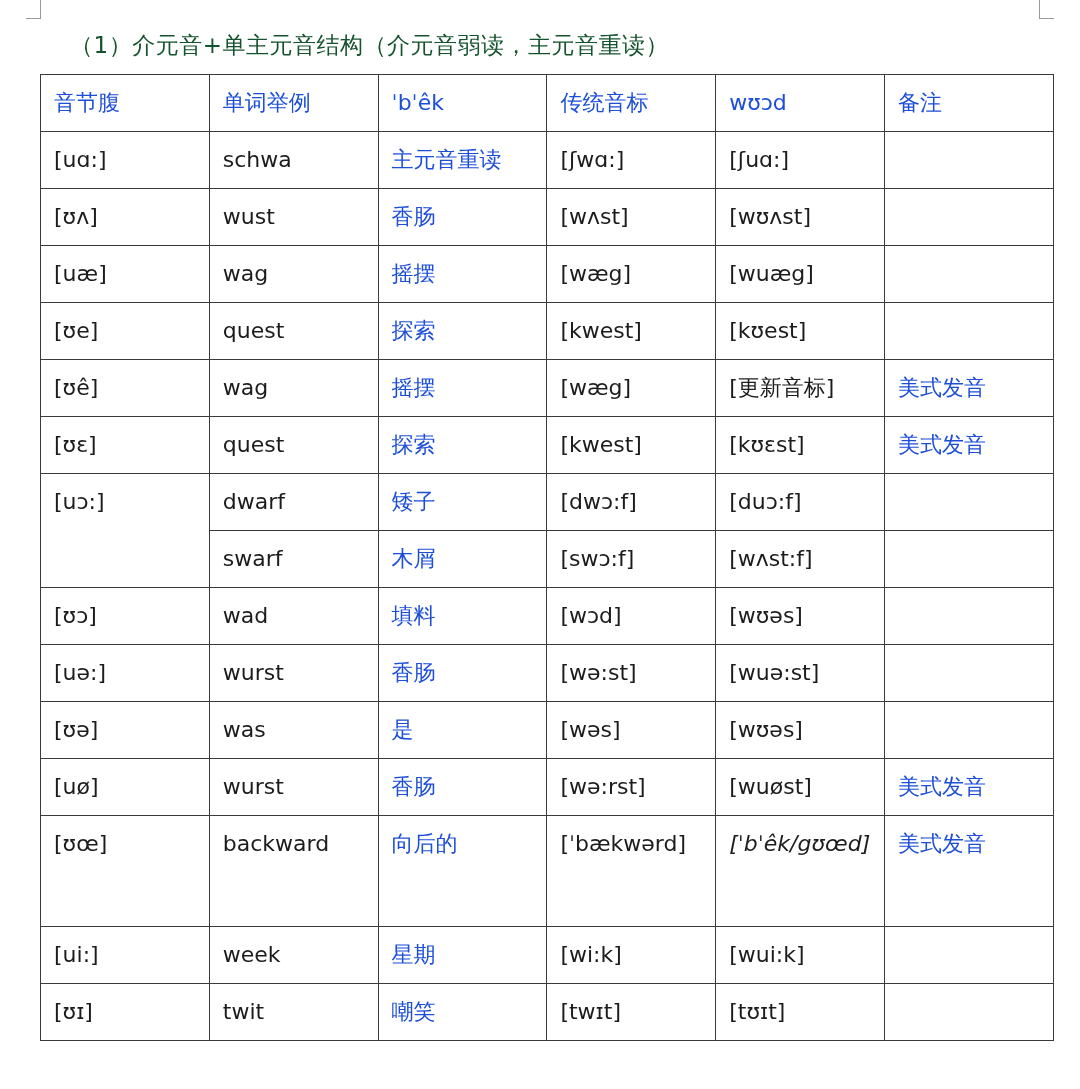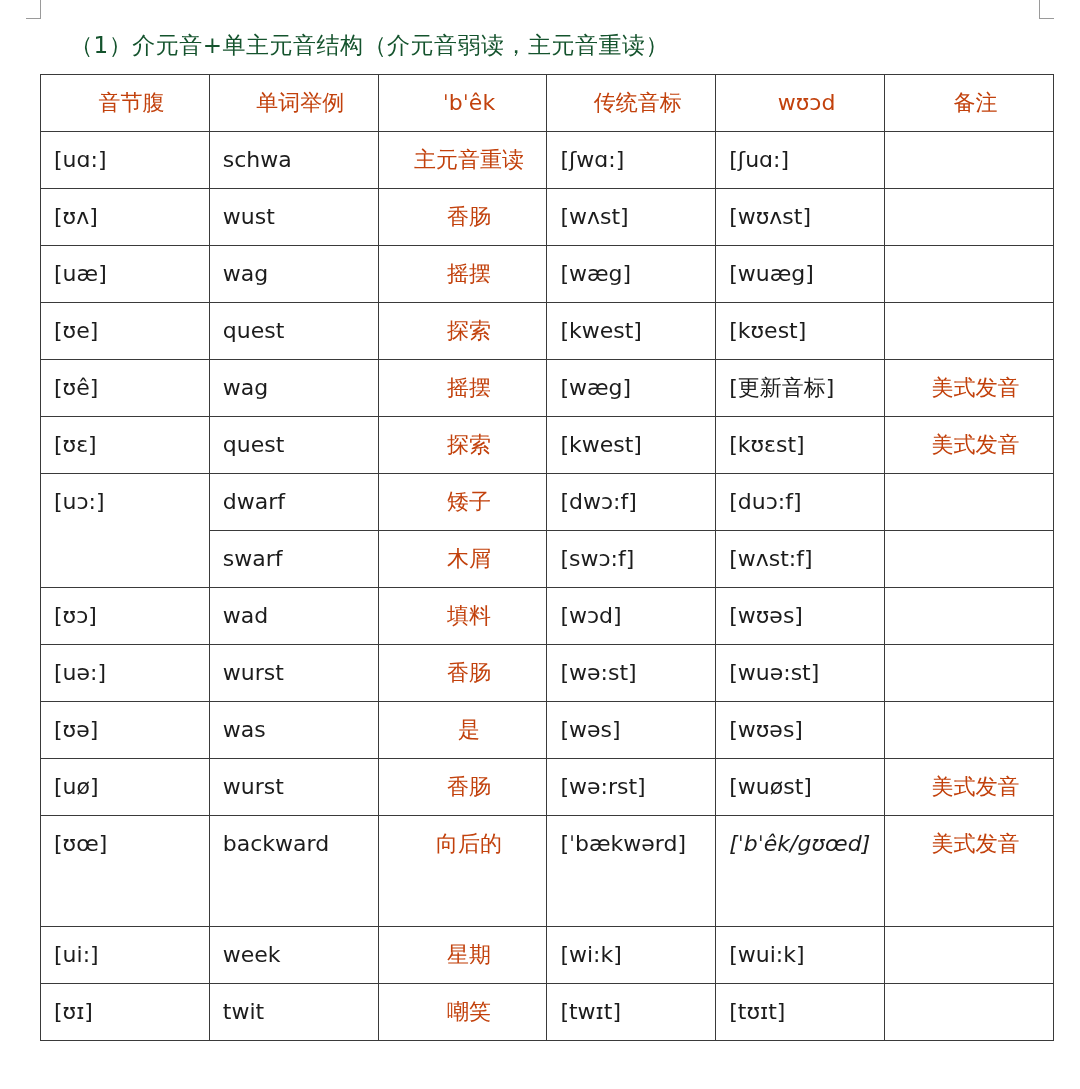--- a/index.html
+++ b/index.html
@@ -55,22 +55,21 @@
       border: 1.5px solid #3a3a3a;
       padding: 0 0 0 13px;
       height: 55px;
       font-size: 22px;
       line-height: 56px;
       vertical-align: top;
       white-space: nowrap;
       color: #1c1c1c;
     }
     table.phon td.cn {
-      color: #c2410c;
-      text-align: center;
+      color: #1d4ed8;
     }
     table.phon td.wrap {
       white-space: normal;
       word-break: break-all;
       padding-right: 8px;
       font-style: italic;
     }
     table.phon tr.tall td {
       height: 110px;
     }

